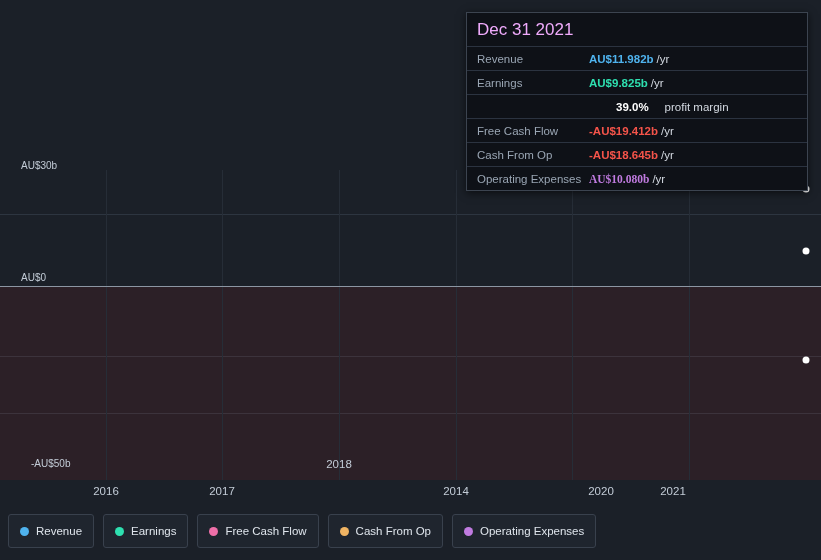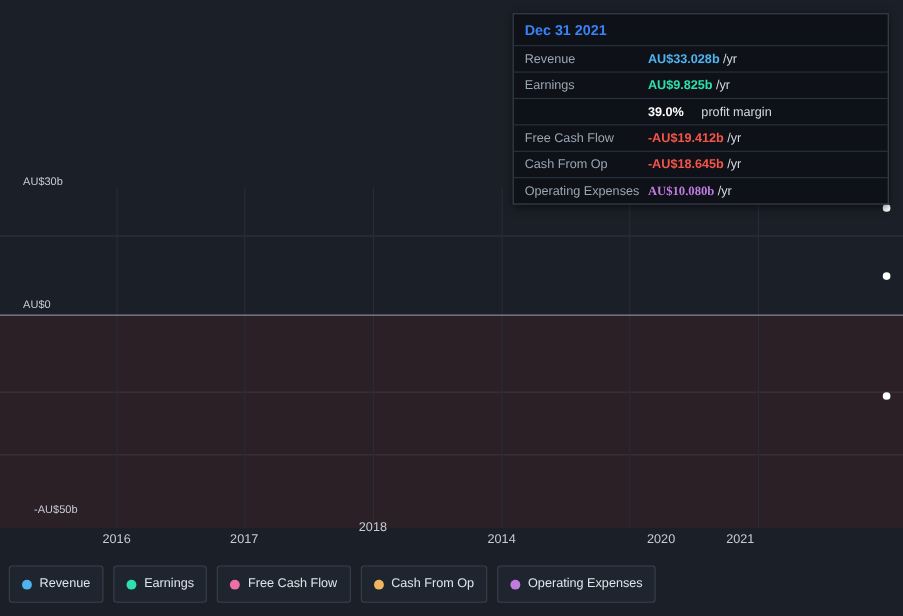--- a/index.html
+++ b/index.html
@@ -16,21 +16,21 @@
   
   #negband{position:absolute;left:0;top:116px;width:821px;height:194px;background:rgba(160,40,40,0.13);}
 
   
   .axlabel{position:absolute;color:#c3ccd7;font-size:10px;}
   .xlabel{position:absolute;color:#c3ccd7;font-size:11.5px;text-align:left;transform:translateX(-50%);}
 
   
   #tooltip{position:absolute;left:466px;top:12px;width:340px;background:#0e1117;border:1px solid #3c4450;
            box-shadow:0 2px 8px rgba(0,0,0,.6);}
-  #tt-title{color:#3b82f6;font-size:13px;font-weight:bold;padding:7px 10px 6px 10px;}
+  #tt-title{color:#f0abfc;font-size:17px;font-weight:normal;padding:7px 10px 6px 10px;}
   .ttrow{display:flex;align-items:center;border-top:1px solid #2b3340;padding:3px 10px;min-height:17px;font-size:11.5px;}
   .ttlabel{color:#9aa6b4;width:112px;flex:none;}
   .ttval{font-weight:bold;}
   .ttunit{color:#d4dae2;font-weight:normal;margin-left:3px;}
   .ttsub{color:#d4dae2;font-weight:normal;margin-left:16px;}
 
   
   #legend{position:absolute;left:8px;top:514px;width:805px;height:34px;display:flex;align-items:center;gap:9px;}
   .legitem{display:flex;align-items:center;gap:7px;border:1px solid #39414d;border-radius:3px;
            background:#1f252e;padding:6px 11px;height:20px;}
@@ -110,41 +110,41 @@
     <div class="endpt" style="left:806px;top:81px"></div>
     <div class="endpt" style="left:806px;top:190px"></div>
   </div>
 
   <div class="axlabel" style="left:21px;top:160px">AU$30b</div>
   <div class="axlabel" style="left:21px;top:272px">AU$0</div>
   <div class="axlabel" style="left:31px;top:458px">-AU$50b</div>
 
   <div class="xlabel" style="left:106px;top:485px">2016</div>
   <div class="xlabel" style="left:222px;top:485px">2017</div>
-  <div class="xlabel" style="left:339px;top:474px">2018</div>
+  <div class="xlabel" style="left:339px;top:458px">2018</div>
   <div class="xlabel" style="left:456px;top:485px">2014</div>
   <div class="xlabel" style="left:601px;top:485px">2020</div>
   <div class="xlabel" style="left:673px;top:485px">2021</div>
 
   <div id="tooltip">
     <div id="tt-title">Dec 31 2021</div>
     <div id="tt-rows">
         <div class="ttrow">
           <span class="ttlabel">Revenue</span>
-          <span class="ttval" style="color: rgb(79, 179, 238);">AU$33.028b</span>
+          <span class="ttval" style="color: rgb(79, 179, 238);">AU$11.982b</span>
           <span class="ttunit">/yr</span>
         </div>
         <div class="ttrow">
           <span class="ttlabel">Earnings</span>
           <span class="ttval" style="color: rgb(46, 224, 176);">AU$9.825b</span>
           <span class="ttunit">/yr</span>
         </div>
         <div class="ttrow">
           <span class="ttlabel"></span>
-          <span class="ttval" style="color: rgb(255, 255, 255);">39.0%</span>
+          <span class="ttval" style="color: rgb(255, 255, 255); margin-left: 27px;">39.0%</span>
           <span class="ttsub">profit margin</span>
         </div>
         <div class="ttrow">
           <span class="ttlabel">Free Cash Flow</span>
           <span class="ttval" style="color: rgb(245, 84, 74);">-AU$19.412b</span>
           <span class="ttunit">/yr</span>
         </div>
         <div class="ttrow">
           <span class="ttlabel">Cash From Op</span>
           <span class="ttval" style="color: rgb(245, 84, 74);">-AU$18.645b</span>

